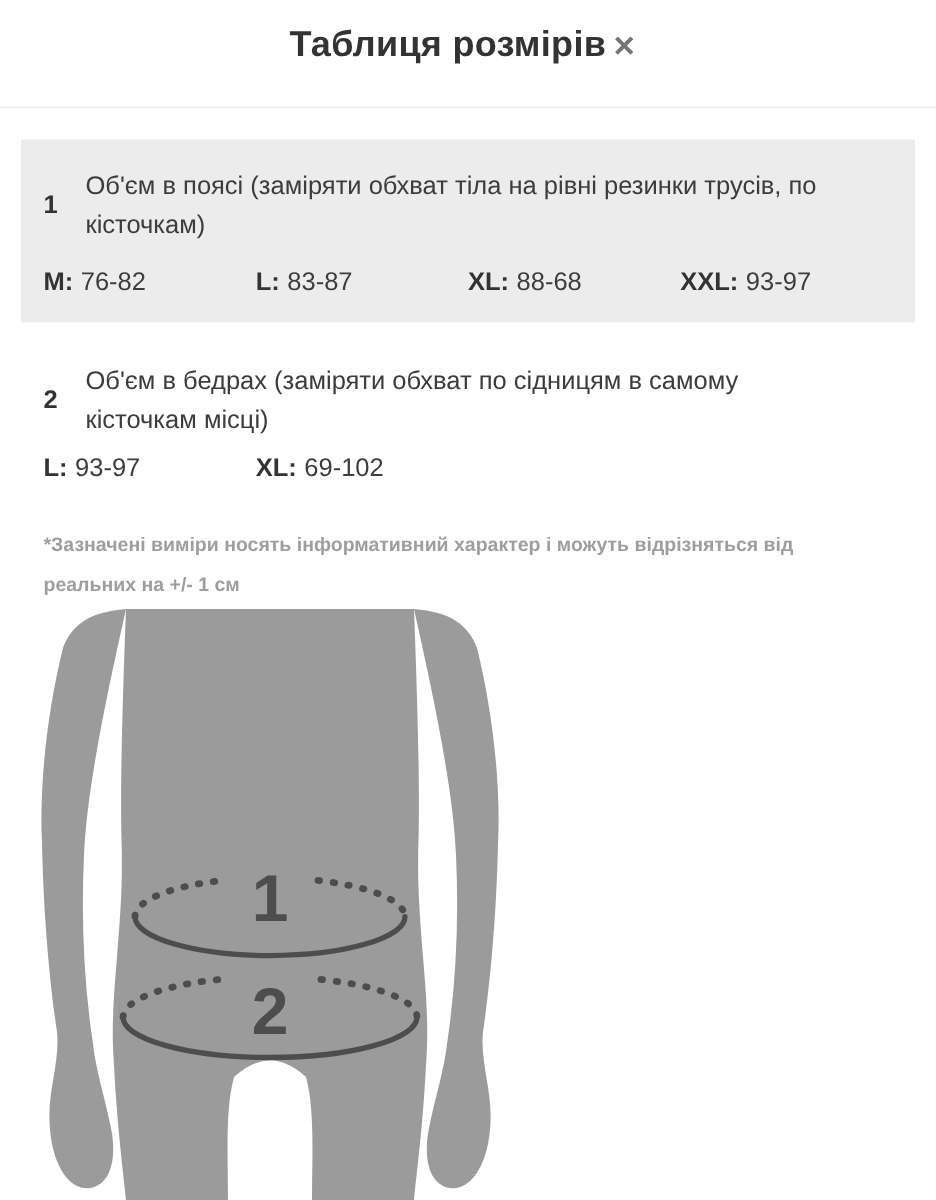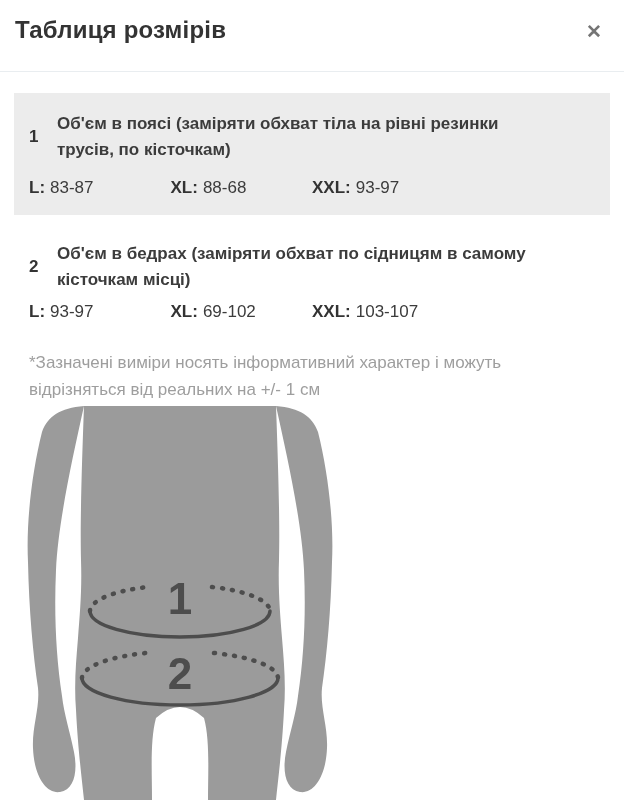--- a/index.html
+++ b/index.html
@@ -8,21 +8,21 @@
     position:relative;
     background:#ffffff;
     font-family:"Liberation Sans", sans-serif;
     color:#3c3c3c;
     overflow:hidden;
   }
   .header {
     height:71px;
     padding:16px 18px 0 15px;
     display:flex;
-    justify-content:space-between;
+    justify-content:center;
     align-items:flex-start;
   }
   .title {
     font-size:24px;
     font-weight:700;
     color:#333333;
     letter-spacing:0.2px;
   }
   .close-btn {
     font-size:19px;
@@ -60,38 +60,38 @@
     flex-shrink:0;
     font-size:17px;
     font-weight:700;
     color:#333333;
   }
   .sec-desc {
     font-size:17px;
     line-height:26px;
     color:#3c3c3c;
     max-width:500px;
-    font-weight:bold;
   }
   .sizes {
     display:grid;
     grid-template-columns:repeat(4,1fr);
     margin-top:14px;
     font-size:17px;
     line-height:22px;
   }
   .section.white .sizes { margin-top:8px; }
   .size-label { font-weight:700; color:#333333; }
   .size-value { margin-left:5px; color:#3c3c3c; }
   .note {
     margin:26px 30px 0 29px;
-    font-size:17px;
+    font-size:13px;
     line-height:27px;
     color:#9e9e9e;
     max-width:500px;
+    font-weight:bold;
   }
   .figure {
     position:absolute;
     left:0;
     bottom:0;
     line-height:0;
   }
   .fig-label {
     font-family:"Liberation Sans", sans-serif;
     font-size:44px;
@@ -110,35 +110,35 @@
   </div>
 
   <div class="divider"></div>
 
   <div class="section gray">
     <div class="sec-row">
       <div class="sec-num">1</div>
       <div class="sec-desc">Об'єм в поясі (заміряти обхват тіла на рівні резинки трусів, по кісточкам)</div>
     </div>
     <div class="sizes">
+      <div><span class="size-label">M:</span><span class="size-value">76-82</span></div>
       <div><span class="size-label">L:</span><span class="size-value">83-87</span></div>
       <div><span class="size-label">XL:</span><span class="size-value">88-68</span></div>
       <div><span class="size-label">XXL:</span><span class="size-value">93-97</span></div>
     </div>
   </div>
 
   <div class="section white">
     <div class="sec-row">
       <div class="sec-num">2</div>
       <div class="sec-desc">Об'єм в бедрах (заміряти обхват по сідницям в самому кісточкам місці)</div>
     </div>
     <div class="sizes">
       <div><span class="size-label">L:</span><span class="size-value">93-97</span></div>
       <div><span class="size-label">XL:</span><span class="size-value">69-102</span></div>
-      <div><span class="size-label">XXL:</span><span class="size-value">103-107</span></div>
     </div>
   </div>
 
   <div class="note">*Зазначені виміри носять інформативний характер і можуть відрізняться від реальних на +/- 1 см</div>
 
   <div class="figure">
     <svg width="345" height="400" viewBox="0 0 345 400" xmlns="http://www.w3.org/2000/svg">
 
       <path fill="#9b9b9b" d="M 84 6
            C 82 60 80 120 81 160

